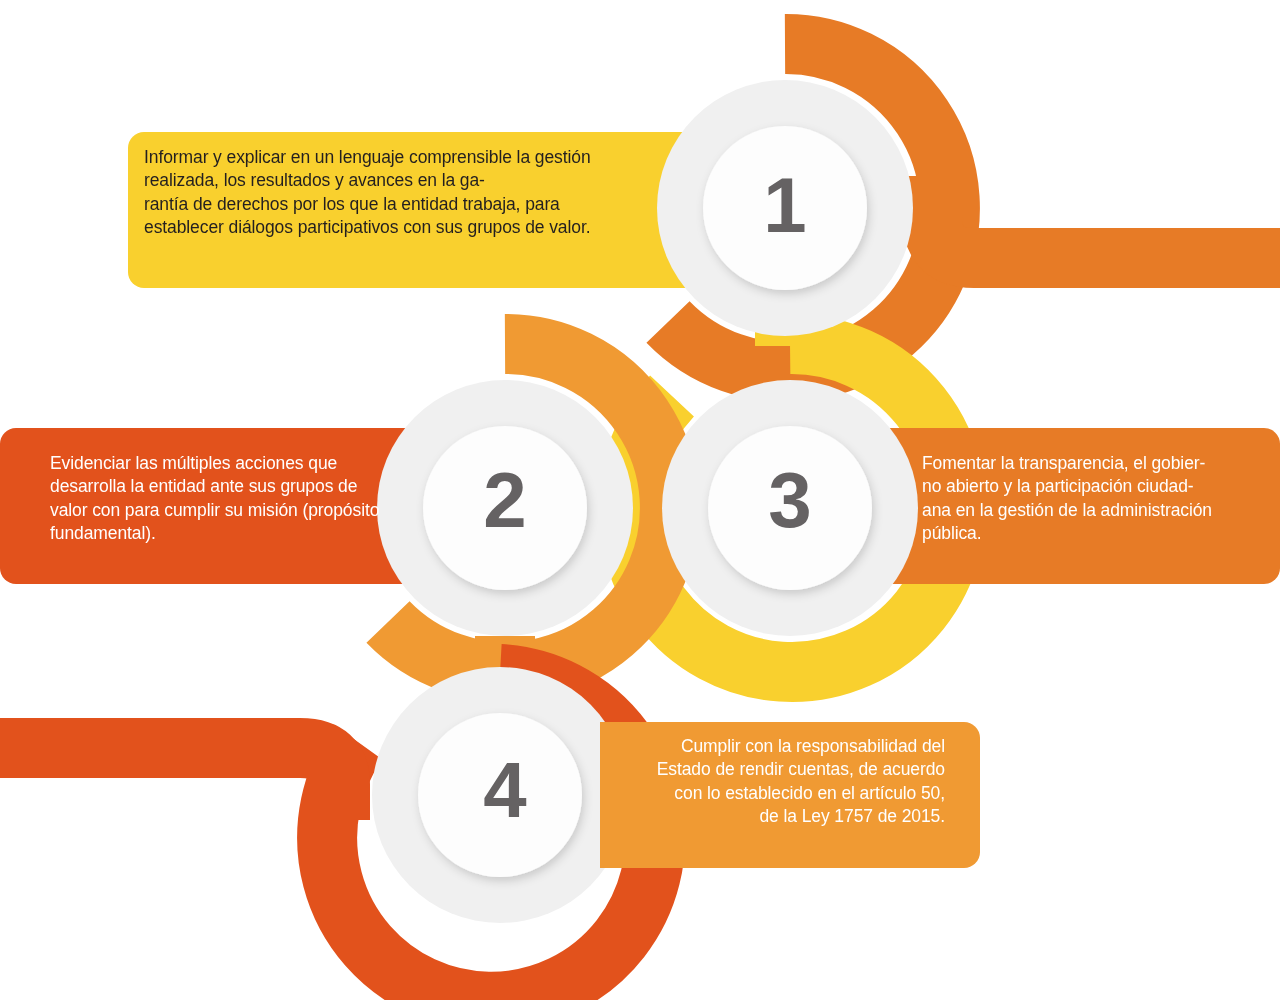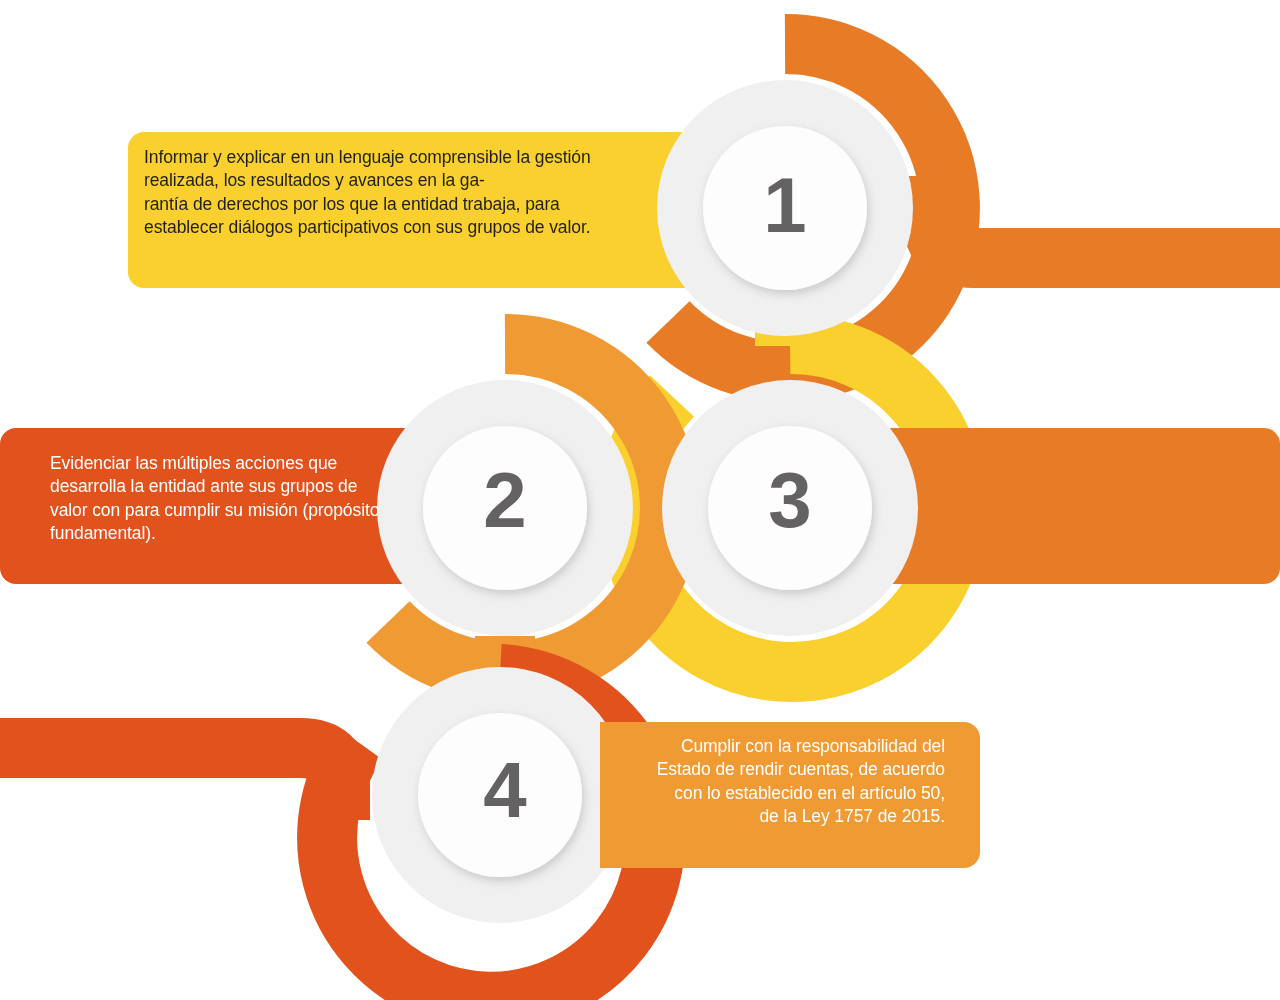--- a/index.html
+++ b/index.html
@@ -151,20 +151,23 @@
     <g>
       <path d="M 600,722 L 964,722 A 16,16 0 0 1 980,738 L 980,852 A 16,16 0 0 1 964,868 L 600,868 Z" fill="#F09A33"></path>
     </g>
   </svg>
 
   <div class="txt txt-dark t1">Informar y explicar en un lenguaje comprensible la gestión realizada, los resultados y avances en la ga-
 rantía de derechos por los que la entidad trabaja, para establecer diálogos participativos con sus grupos de valor.</div>
 
   <div class="txt txt-light t2">Evidenciar las múltiples acciones que desarrolla la entidad ante sus grupos de valor con para cumplir su misión (propósito fundamental).</div>
 
+  <div class="txt txt-light t3">Fomentar la transparencia, el gobier-
+no abierto y la participación ciudad-
+ana en la gestión de la administración pública.</div>
 
   <div class="txt txt-light t4">Cumplir con la responsabilidad del Estado de rendir cuentas, de acuerdo con lo establecido en el artículo 50, de la Ley 1757 de 2015.</div>
 
   <div class="num n1">1</div>
 
   <div class="num n2">2</div>
 
   <div class="num n3">3</div>
 
   <div class="num n4">4</div>

